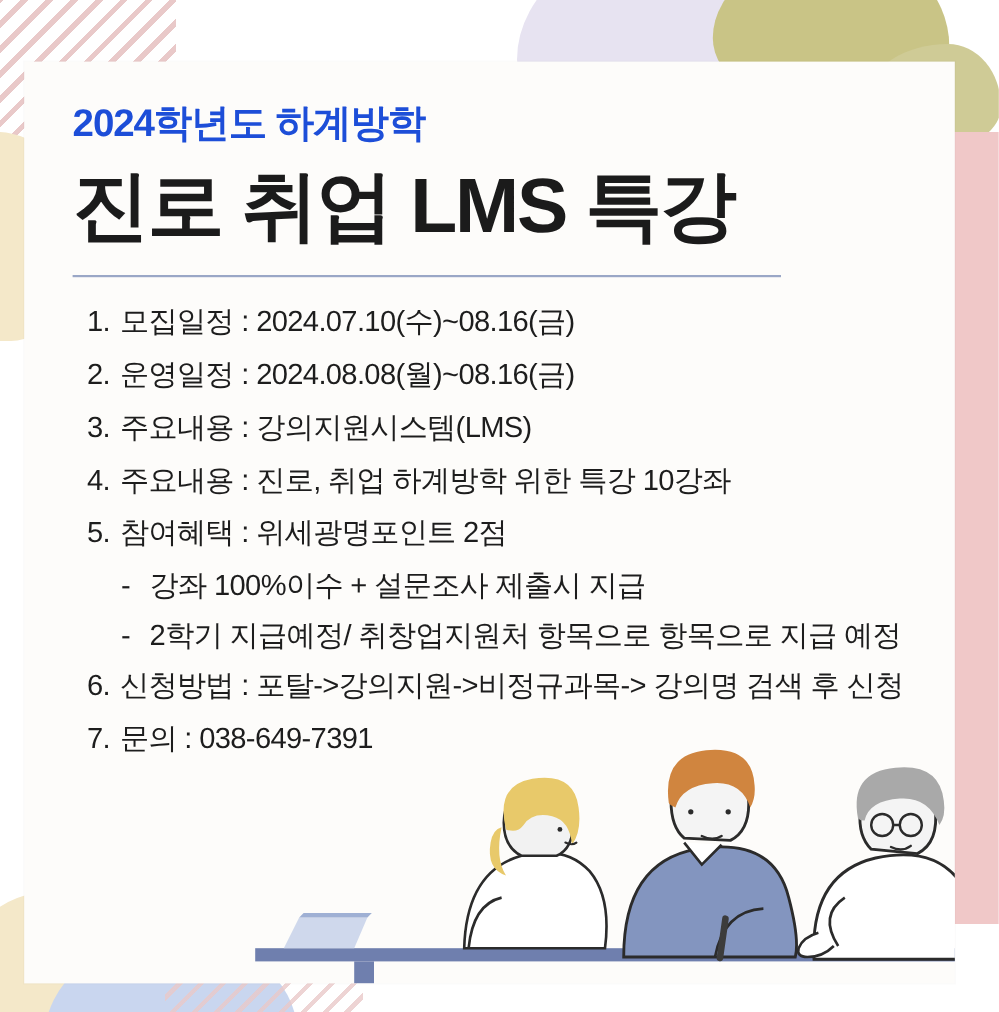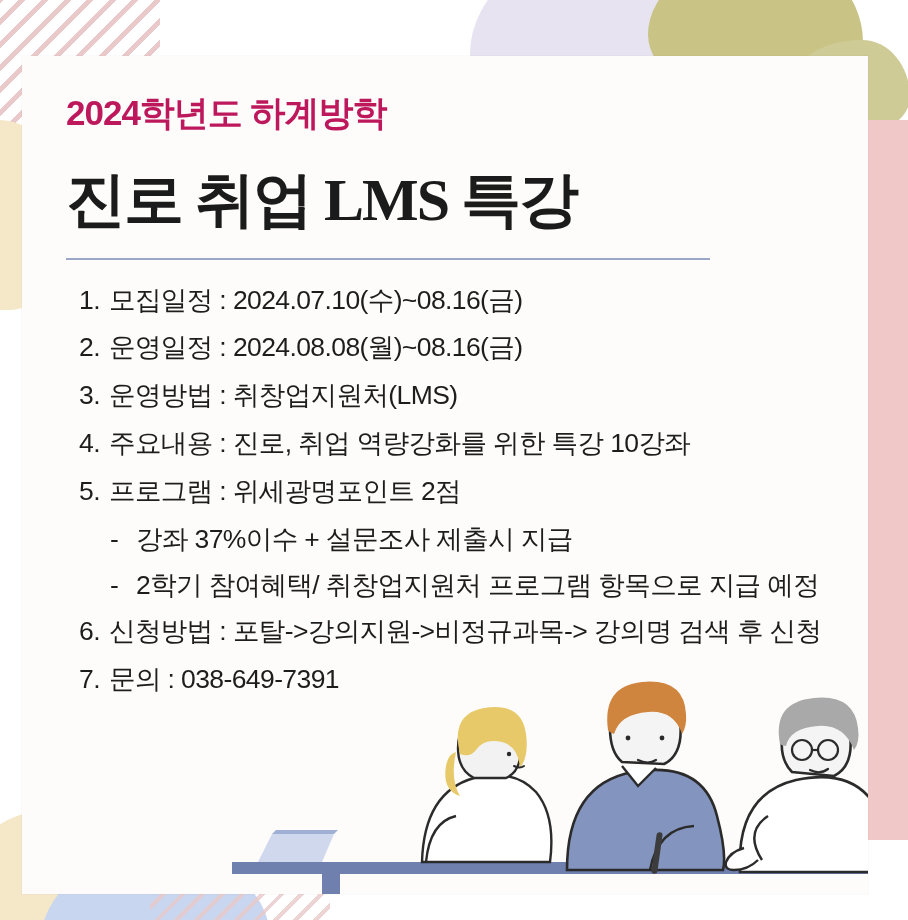--- a/index.html
+++ b/index.html
@@ -129,29 +129,29 @@
   }
 
   .card-inner {
     padding: 38px 44px 0 44px;
   }
 
   .eyebrow {
     font-family: "Liberation Sans", "DejaVu Sans", sans-serif;
     font-size: 35px;
     font-weight: 800;
-    color: #be185d;
+    color: #1d4ed8;
     letter-spacing: -1px;
     line-height: 1.1;
   }
 
   .title {
-    margin-top: 36px;
-    font-family: Liberation Serif, serif;
-    font-size: 60px;
+    margin-top: 18px;
+    font-family: Liberation Sans, sans-serif;
+    font-size: 70px;
     font-weight: 800;
     color: #1b1b1b;
     letter-spacing: -2px;
     line-height: 1.05;
   }
 
   .divider {
     margin: 26px 0 0 0;
     width: 644px;
     height: 2px;
@@ -234,37 +234,37 @@
         <li class="item">
           <span class="num">1.</span>
           <span class="txt">모집일정 : 2024.07.10(수)~08.16(금)</span>
         </li>
         <li class="item">
           <span class="num">2.</span>
           <span class="txt">운영일정 : 2024.08.08(월)~08.16(금)</span>
         </li>
         <li class="item">
           <span class="num">3.</span>
-          <span class="txt">운영방법 : 취창업지원처(LMS)</span>
+          <span class="txt">주요내용 : 강의지원시스템(LMS)</span>
         </li>
         <li class="item">
           <span class="num">4.</span>
-          <span class="txt">주요내용 : 진로, 취업 역량강화를 위한 특강 10강좌</span>
+          <span class="txt">주요내용 : 진로, 취업 하계방학 위한 특강 10강좌</span>
         </li>
         <li class="item">
           <span class="num">5.</span>
-          <span class="txt">프로그램 : 위세광명포인트 2점</span>
+          <span class="txt">참여혜택 : 위세광명포인트 2점</span>
         </li>
         <li class="item sub">
           <span class="num">-</span>
-          <span class="txt">강좌 37%이수 + 설문조사 제출시 지급</span>
+          <span class="txt">강좌 100%이수 + 설문조사 제출시 지급</span>
         </li>
         <li class="item sub">
           <span class="num">-</span>
-          <span class="txt">2학기 참여혜택/ 취창업지원처 프로그램 항목으로 지급 예정</span>
+          <span class="txt">2학기 지급예정/ 취창업지원처 항목으로 항목으로 지급 예정</span>
         </li>
         <li class="item">
           <span class="num">6.</span>
           <span class="txt">신청방법 : 포탈-&gt;강의지원-&gt;비정규과목-&gt; 강의명 검색 후 신청</span>
         </li>
         <li class="item">
           <span class="num">7.</span>
           <span class="txt">문의 : 038-649-7391</span>
         </li>
       </ul>

